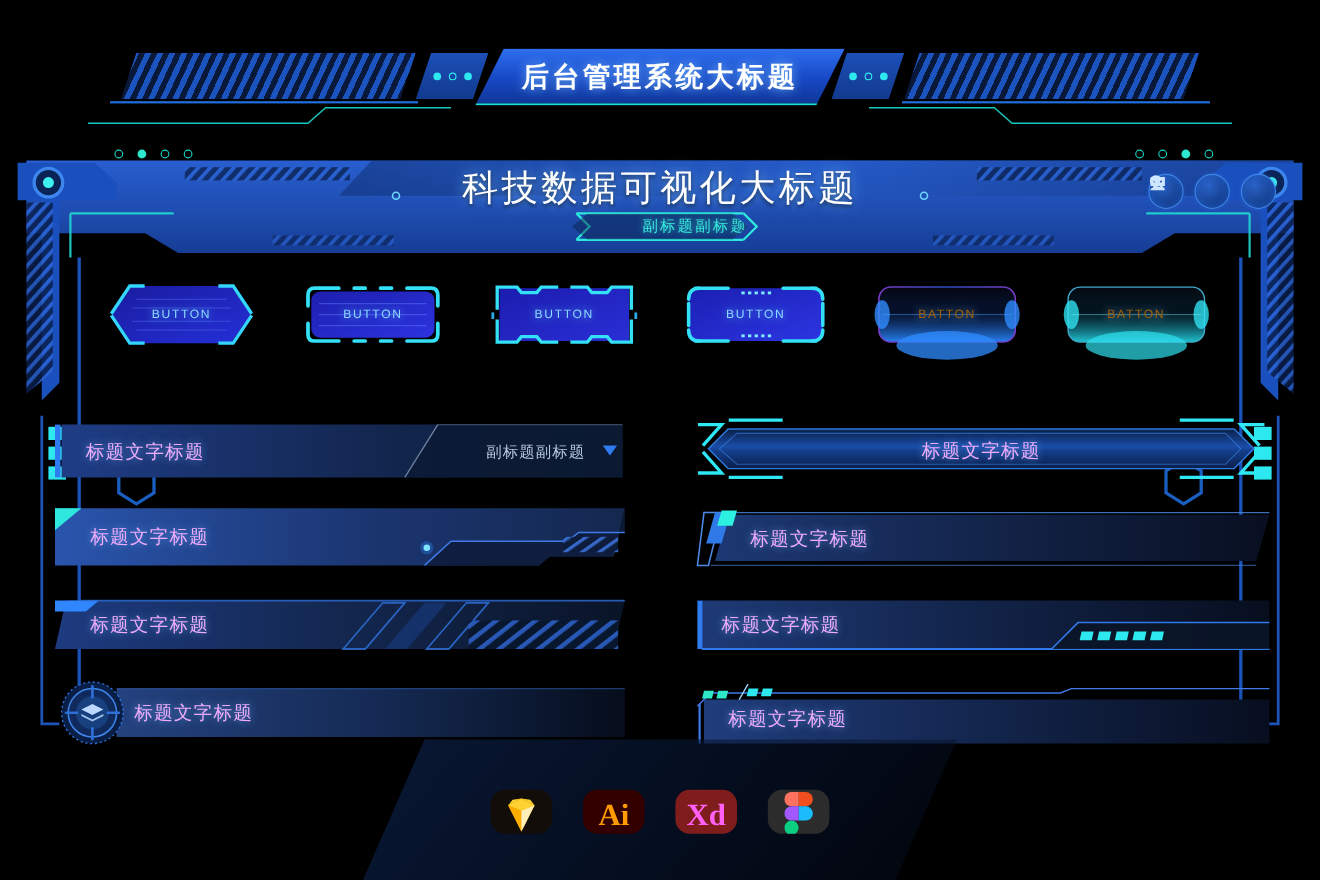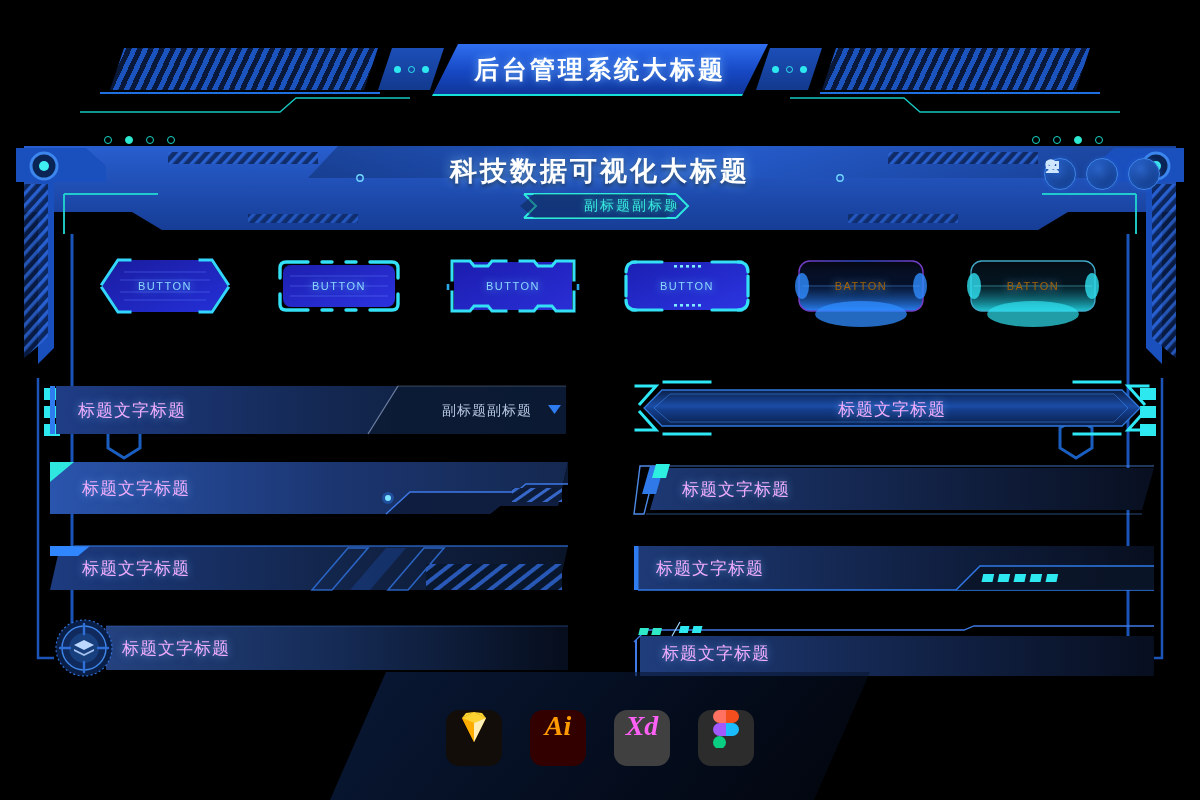--- a/index.html
+++ b/index.html
@@ -38,21 +38,21 @@
   .tb-mini{position:absolute;top:92px;display:flex;gap:13px;align-items:center;}
   .tb-mini.l{left:104px;} .tb-mini.r{left:1032px;}
   .mdot{width:6px;height:6px;border-radius:50%;border:1.5px solid #18d8c8;}
   .mdot.f{background:#2ee8d0;border-color:#2ee8d0;}
 
   
   .frame{position:absolute;left:8px;top:138px;width:1184px;height:530px;}
   .frame svg{position:absolute;left:0;top:0;}
   .hdr-title{position:absolute;left:372px;top:10px;width:440px;height:46px;
      display:flex;align-items:center;justify-content:center;}
-  .hdr-title span{font-size:27px;font-weight:bold;color:#fff;letter-spacing:3px;
+  .hdr-title span{font-size:33px;font-weight:normal;color:#fff;letter-spacing:3px;
      text-shadow:0 0 12px rgba(110,180,255,.95),0 2px 4px rgba(0,0,0,.8);}
   .hdr-sub{position:absolute;left:512px;top:56px;width:160px;height:24px;
      display:flex;align-items:center;justify-content:flex-end;
      background:linear-gradient(180deg,rgba(10,40,80,.55),rgba(5,20,48,.35));
      clip-path:polygon(14px 0,calc(100% - 14px) 0,100% 50%,calc(100% - 14px) 100%,14px 100%,0 50%);
      border:0;}
   .hdr-sub span{font-size:14px;color:#38e8dd;letter-spacing:2px;
      text-shadow:0 0 7px rgba(45,230,215,.8);}
   .hdr-icons{position:absolute;right:32px;top:20px;display:flex;gap:10px;}
   .cicon{width:30px;height:30px;border-radius:50%;
@@ -74,25 +74,25 @@
   .bar{position:absolute;cursor:pointer;}
   .bar svg{position:absolute;left:0;top:0;overflow:visible;}
   .bar .txt{position:absolute;z-index:5;color:#f0abfc;font-size:17px;
      letter-spacing:1px;text-shadow:0 0 8px rgba(120,180,255,.7);}
   .bar .sel{position:absolute;z-index:6;color:#b9c9e4;font-size:14px;
      letter-spacing:1px;}
 
   
   .apps{position:absolute;left:0;top:706px;width:1200px;height:64px;
      display:flex;align-items:center;justify-content:center;gap:28px;}
-  .app{width:56px;height:56px;border-radius:13px;display:flex;
-     align-items:flex-start;justify-content:center;font-style:italic;}
+  .app{width:56px;height:40px;border-radius:13px;display:flex;
+     align-items:flex-end;justify-content:center;}
   .app-sketch{background:#120d08;}
   .app-ai{background:#330000;}
-  .app-xd{background:#404040;}
+  .app-xd{background:#7f1d1d;}
   .app-fig{background:#2c2c2c;}
   .app-txt{font-size:28px;font-weight:bold;font-family:"Liberation Serif",serif;}
   .bgglow{position:absolute;left:330px;top:672px;width:540px;height:128px;
      background:linear-gradient(130deg,rgba(10,28,62,.85),rgba(4,12,30,.4));
      clip-path:polygon(56px 0,100% 0,calc(100% - 56px) 100%,0 100%);}
 </style>
 </head>
 <body>
 
 <div class="stage">

